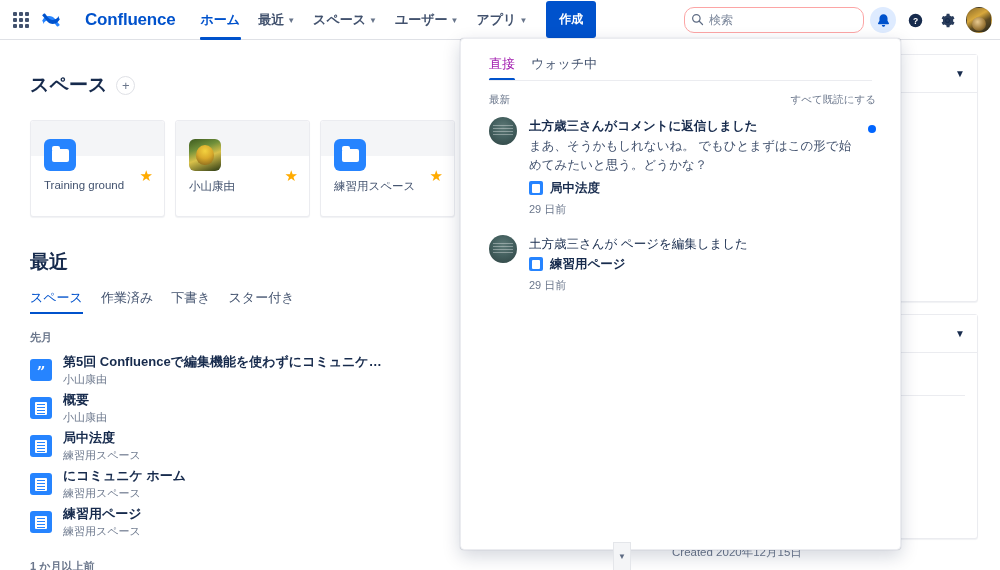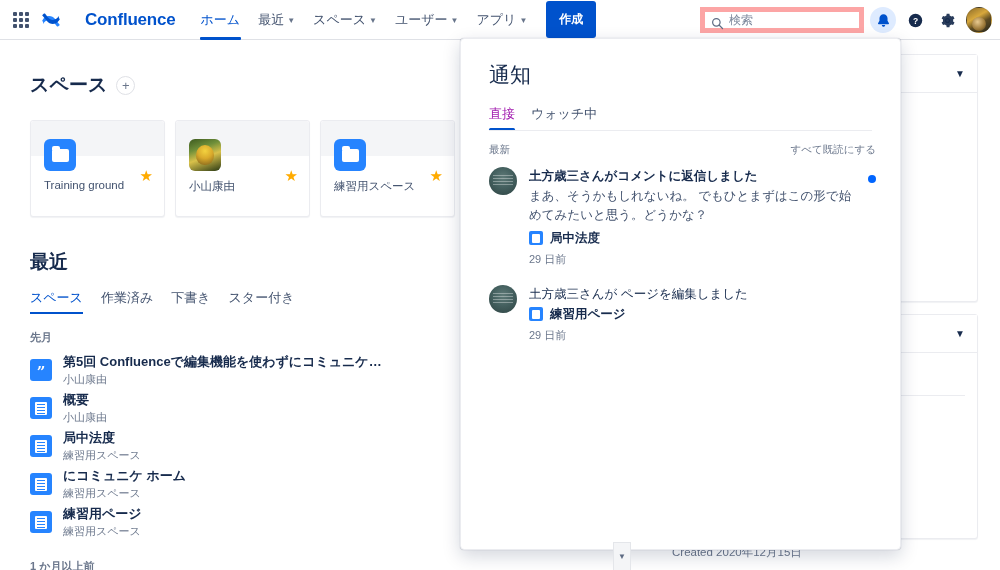--- a/index.html
+++ b/index.html
@@ -31,42 +31,42 @@
   .grid-icon i { background: #42526e; border-radius: 1px; display: block; width: 4px; height: 4px; }
 
   .brand { display: flex; align-items: center; margin-left: 10px; cursor: pointer; gap: 20px; }
   .brand-mark { width: 18px; height: 18px; margin-right: 5px; }
   .brand-text { font-size: 17px; font-weight: 600; color: #0052cc; letter-spacing: -0.2px; }
 
   .navitems { display: flex; align-items: center; margin-left: 16px; height: 40px; }
   .navitem {
     position: relative; display: flex; align-items: center; gap: 3px;
     padding: 0 9px; height: 40px; font-size: 13px; color: #42526e;
-    cursor: pointer; white-space: nowrap;
+    cursor: pointer; white-space: nowrap; font-weight: bold;
   }
   .navitem.active { color: #0052cc; }
   .navitem.active::after {
     content: ""; position: absolute; left: 8px; right: 8px; bottom: 0;
     height: 3px; background: #0052cc; border-radius: 1px;
   }
   .caret { font-size: 8px; line-height: 1; opacity: .8; position: relative; top: 1px; }
 
   .create-btn {
     margin-left: 10px; background: #0052cc; color: #fff;
     font-size: 12px; font-weight: 600; padding: 10px 13px;
     border: none; border-radius: 3px; cursor: pointer;
   }
 
   .topnav-right {
     position: absolute; right: 8px; top: 0; height: 40px;
     display: flex; align-items: center; gap: 6px;
   }
   .search-box {
-    position: relative; width: 164px; height: 26px;
-    border: 5px solid #fca5a5; border-radius: 0; background: #fff;
+    position: relative; width: 180px; height: 26px;
+    border: 1px solid #fca5a5; border-radius: 10px; background: #fff;
     display: flex; align-items: center; padding-left: 24px;
   }
   .search-box .mag {
     position: absolute; left: 6px; top: 5px; width: 13px; height: 13px;
   }
   .search-box input {
     border: none; outline: none; font-size: 12px; width: 128px;
     color: #42526e; background: transparent;
     font-family: "Liberation Sans", sans-serif;
   }
@@ -499,21 +499,20 @@
           <div class="link-line" style="margin-top:30px">にコミュニケ</div>
         </div>
       </div>
     </div>
 
     <div style="position:absolute;left:672px;top:505px;font-size:11.5px;color:#6b778c;">Created 2020年12月15日</div>
 
   </div>
 
   <div class="notif-panel">
-    <div class="notif-title">通知</div>
 
     <div class="notif-tabs">
       <div class="notif-tab active">
         <span>直接</span>
       </div>
       <div class="notif-tab">
         <span>ウォッチ中</span>
       </div>
     </div>
     <div class="notif-tabline"></div>

